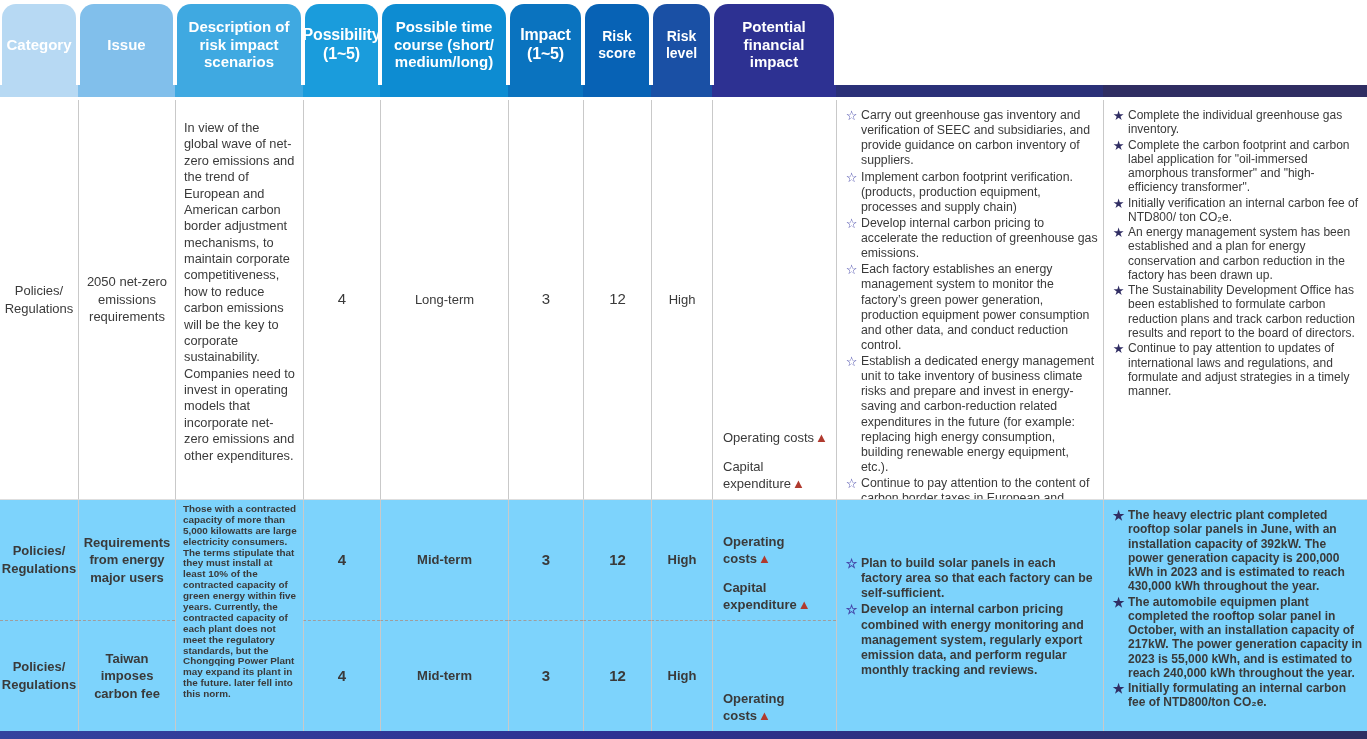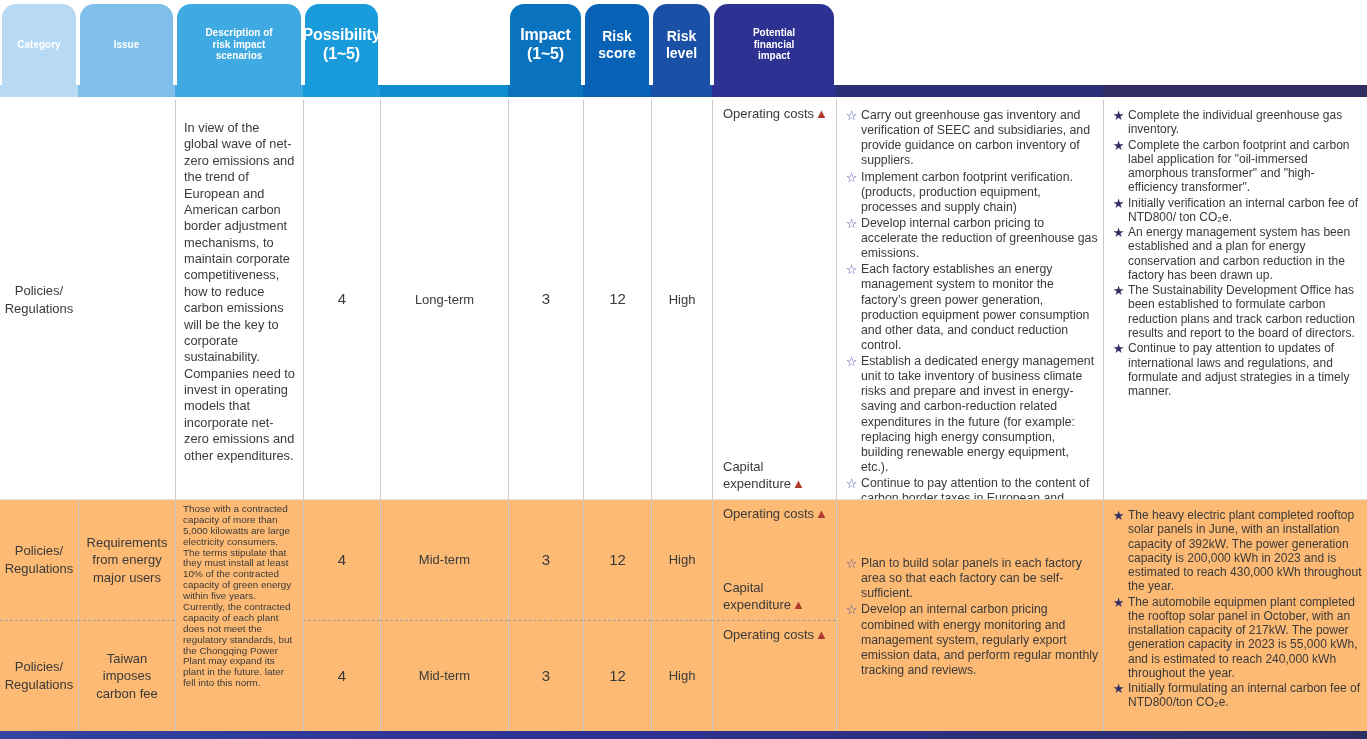--- a/index.html
+++ b/index.html
@@ -14,51 +14,51 @@
     background:#fff;
     overflow:hidden;
   }
   
   .hcell { position:relative; grid-row:1; background:#fff; }
   .hcell .block {
     position:absolute; left:2px; right:2px; top:4px; bottom:15px;
     border-radius:14px 14px 0 0;
     background:var(--c);
     display:flex; align-items:center; justify-content:center;
-    color:#fff; font-weight:bold; font-size:10px; line-height:1.18;
+    color:#fff; font-weight:bold; font-size:15px; line-height:1.18;
     text-align:center; white-space:pre-line; padding:0 2px;
   }
   .hcell .strip { position:absolute; left:0; right:0; bottom:3px; height:12px; background:var(--c); }
   .hc1{--c:#B7D9F3} .hc2{--c:#81BFEB} .hc3{--c:#3FA9E1} .hc4{--c:#1A9CDC}
   .hc5{--c:#0D8CD2} .hc6{--c:#0A73BF} .hc7{--c:#0762B5} .hc8{--c:#1A50A5}
   .hc9{--c:#2D3192} .hc10{--c:#2A3078} .hc11{--c:#2F2D62}
   .hc4 .block, .hc6 .block { font-size:16px; letter-spacing:-0.2px; }
   .hc7 .block, .hc8 .block { font-size:14px; }
 
   
   .c1{grid-column:1}.c2{grid-column:2}.c3{grid-column:3}.c4{grid-column:4}
   .c5{grid-column:5}.c6{grid-column:6}.c7{grid-column:7}.c8{grid-column:8}
   .c9{grid-column:9}.c10{grid-column:10}.c11{grid-column:11}
   .r2{grid-row:2}.r3{grid-row:3}.r4{grid-row:4}.r34{grid-row:3 / span 2}
 
   
   .cell { background:#fff; }
-  .r3.cell, .r4.cell, .r34.cell { background:#fdba74; }
+  .r3.cell, .r4.cell, .r34.cell { background:#7dd3fc;font-weight:bold; }
   .bl { border-left:1px solid #C9C9C9; }
   .r3.cell, .r34.cell { border-top:1px solid #DEDEDE; }
   .dash { border-top:1px dashed #9E9E9E; }
   .center {
     display:flex; align-items:center; justify-content:center;
     text-align:center; font-size:13px; line-height:1.35; white-space:pre-line;
   }
   .num { font-size:15px; }
   .desc1 { padding:20px 8px 6px 8px; font-size:12.8px; line-height:1.28; }
   .desc2 { padding:4px 6px 2px 7px; font-size:9.9px; line-height:1.1; }
   .fin {
-    display:flex; flex-direction:column; justify-content:space-between;
+    display:flex; flex-direction:column; justify-content:flex-end;
     padding:0 4px 0 10px; font-size:13px; line-height:1.3;
   }
   .fin-item { margin:6px 0; }
   .tri { color:#B03A2E; font-size:13px; margin-left:1px; }
   .list { padding:8px 4px 4px 6px; font-size:12.3px; line-height:1.23; }
   .list.mid { display:flex; flex-direction:column; justify-content:center; }
   .list .li { display:grid; grid-template-columns:17px 1fr; column-gap:1px; margin-bottom:1px; }
   .star-o { color:#4547A9; font-size:13px; line-height:1.2; text-align:center; }
   .star-f { color:#302D63; font-size:13px; line-height:1.2; text-align:center; }
   .res .li-text { font-size:12px; line-height:1.19; }
@@ -83,20 +83,23 @@
 risk impact
 scenarios</div>
       <div class="strip"></div>
     </div>
   <div class="hcell hc4 c4">
       <div class="block">Possibility
 (1~5)</div>
       <div class="strip"></div>
     </div>
   <div class="hcell hc5 c5">
+      <div class="block">Possible time
+course (short/
+medium/long)</div>
       <div class="strip"></div>
     </div>
   <div class="hcell hc6 c6">
       <div class="block">Impact
 (1~5)</div>
       <div class="strip"></div>
     </div>
   <div class="hcell hc7 c7">
       <div class="block">Risk
 score</div>
@@ -115,20 +118,23 @@
     </div>
   <div class="hcell hc10 c10">
       <div class="strip"></div>
     </div>
   <div class="hcell hc11 c11">
       <div class="strip"></div>
     </div>
 
   <div class="cell r2 c1 center">Policies/
 Regulations</div>
+  <div class="cell r2 c2 bl center">2050 net-zero
+emissions
+requirements</div>
   <div class="cell r2 c3 bl desc1">In view of the global wave of net-zero emissions and the trend of European and American carbon border adjustment mechanisms, to maintain corporate competitiveness, how to reduce carbon emissions will be the key to corporate sustainability. Companies need to invest in operating models that incorporate net-zero emissions and other expenditures.</div>
   <div class="cell r2 c4 bl center num">4</div>
   <div class="cell r2 c5 bl center">Long-term</div>
   <div class="cell r2 c6 bl center num">3</div>
   <div class="cell r2 c7 bl center num">12</div>
   <div class="cell r2 c8 bl center">High</div>
   <div class="cell r2 c9 bl fin">
     <div class="fin-item"><span>Operating costs</span><span class="tri">▲</span></div>
     <div class="fin-item"><span>Capital expenditure</span><span class="tri">▲</span></div>
   </div>

